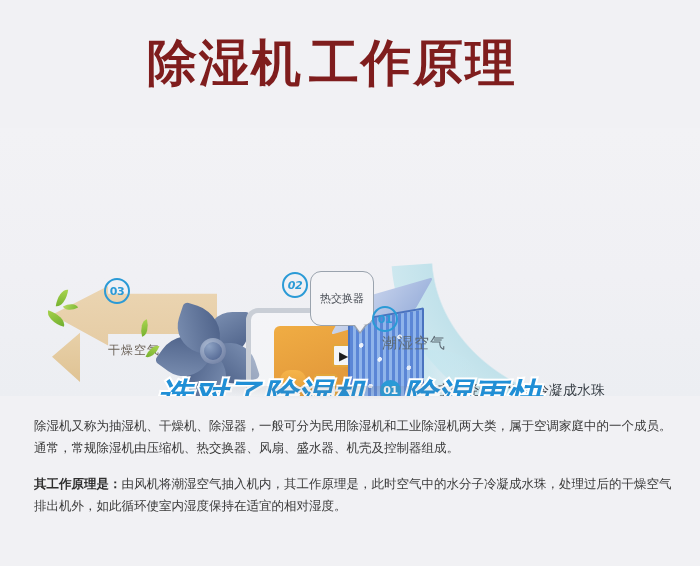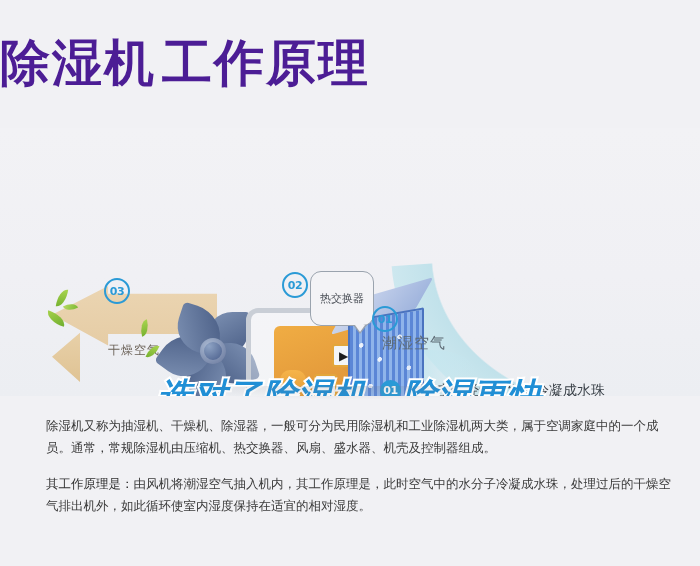--- a/index.html
+++ b/index.html
@@ -8,24 +8,25 @@
     background:#f1f1f4;
     font-family:"Liberation Sans","DejaVu Sans",sans-serif;
     overflow:hidden;
     position:relative;
   }
   .page{position:relative;width:700px;height:566px;background:#f1f1f4;}
 
   
   .title{
     position:absolute;left:0;top:30px;width:664px;
+    text-align:center;
     font-size:50px;
     font-weight:bold;
     letter-spacing:2px;
-    color:#4c1d95;
+    color:#7f1d1d;
     font-family:"DejaVu Sans","Liberation Sans",sans-serif;
     white-space:nowrap;
   }
   .title .t1{font-weight:bold;}
   .title .t2{font-weight:bold;margin-left:6px;}
 
   
   .stage{
     position:absolute;left:0;top:128px;width:700px;height:268px;
     background:linear-gradient(180deg,#f2f2f5 0%,#f0f0f4 55%,#eceef2 100%);
@@ -160,21 +161,21 @@
   }
 
   
   .badge{
     position:absolute;width:22px;height:22px;border-radius:50%;
     border:2px solid #2a9ad6;color:#2a9ad6;background:transparent;
     font-size:11px;font-weight:bold;display:flex;align-items:center;justify-content:center;
     font-family:"DejaVu Sans",sans-serif;letter-spacing:-.5px;
   }
   .badge.b03l{left:104px;top:150px;text-align:center;}
-  .badge.b02{left:282px;top:144px;}
+  .badge.b02{left:282px;top:144px;font-style:italic;}
   .badge.b01{left:372px;top:178px;}
   .humid-label{
     position:absolute;left:382px;top:206px;font-size:15px;color:#5d6a74;letter-spacing:1px;
     font-family:"DejaVu Sans",sans-serif;
   }
 
   
   .steplist{position:absolute;left:380px;top:252px;width:300px;}
   .step{display:flex;align-items:center;margin-bottom:14px;}
   .step .sb{
@@ -203,22 +204,22 @@
     background:radial-gradient(ellipse at 50% 0%,rgba(120,120,130,.22),rgba(120,120,130,0) 70%);
   }
 
   
   .copy{
     position:absolute;left:30px;top:415px;width:644px;
     color:#3a3a3a;
     font-size:12.5px;line-height:22px;
     font-family:"DejaVu Sans","Liberation Sans",sans-serif;
   }
-  .copy p{margin:0 0 14px 16px;}
-  .copy .lead{font-weight:normal;color:#2f2f2f;}
+  .copy p{margin:0 0 14px 4px;}
+  .copy .lead{font-weight:bold;color:#2f2f2f;}
 </style>
 </head>
 <body>
 
 <div class="page">
 
   <div class="title">
     <span class="t1">除湿机</span><span class="t2">工作原理</span>
   </div>
 

